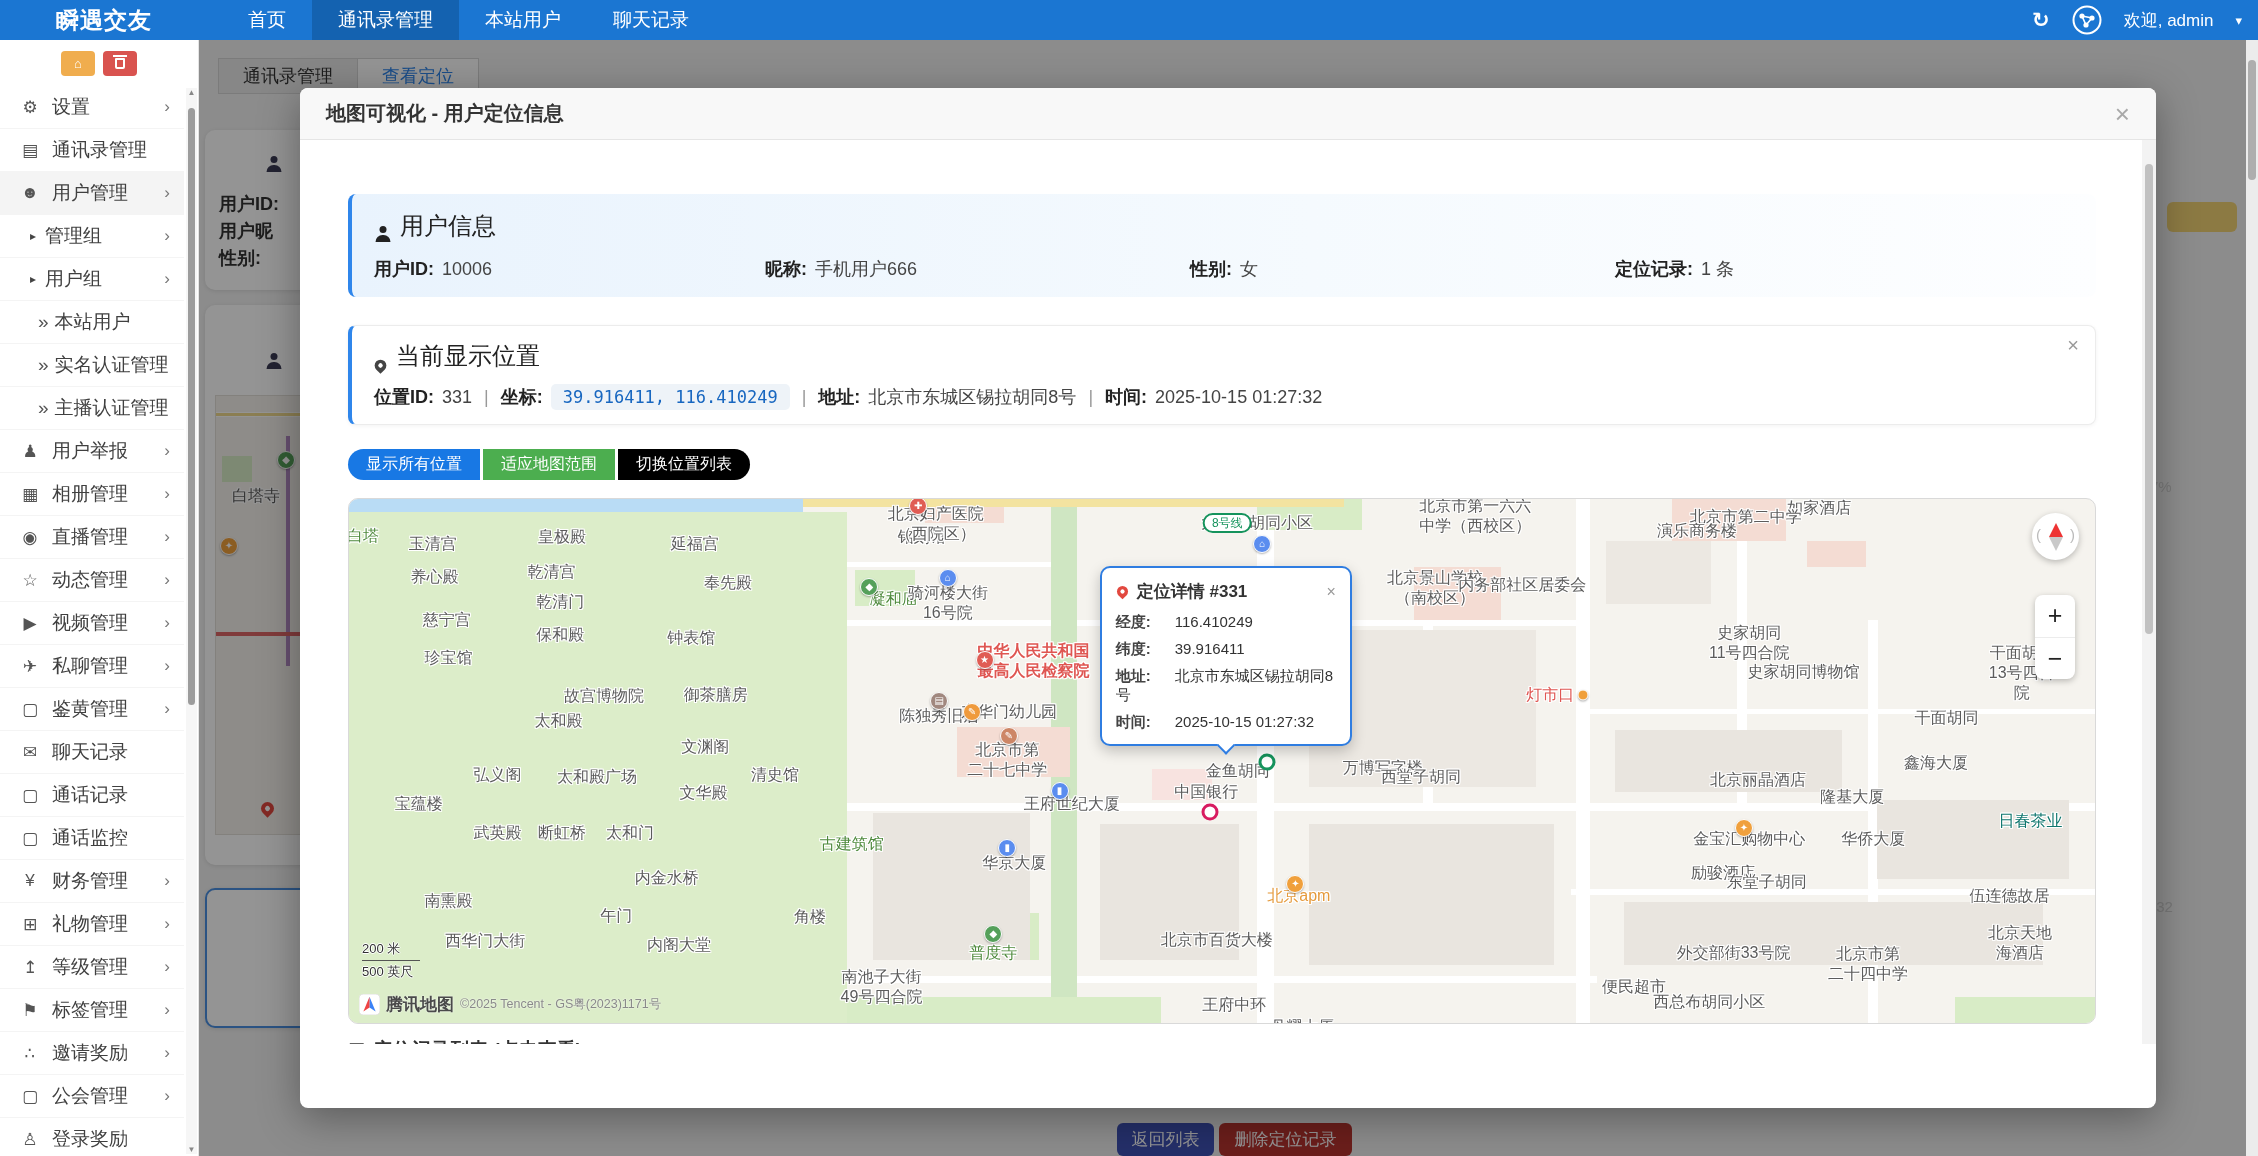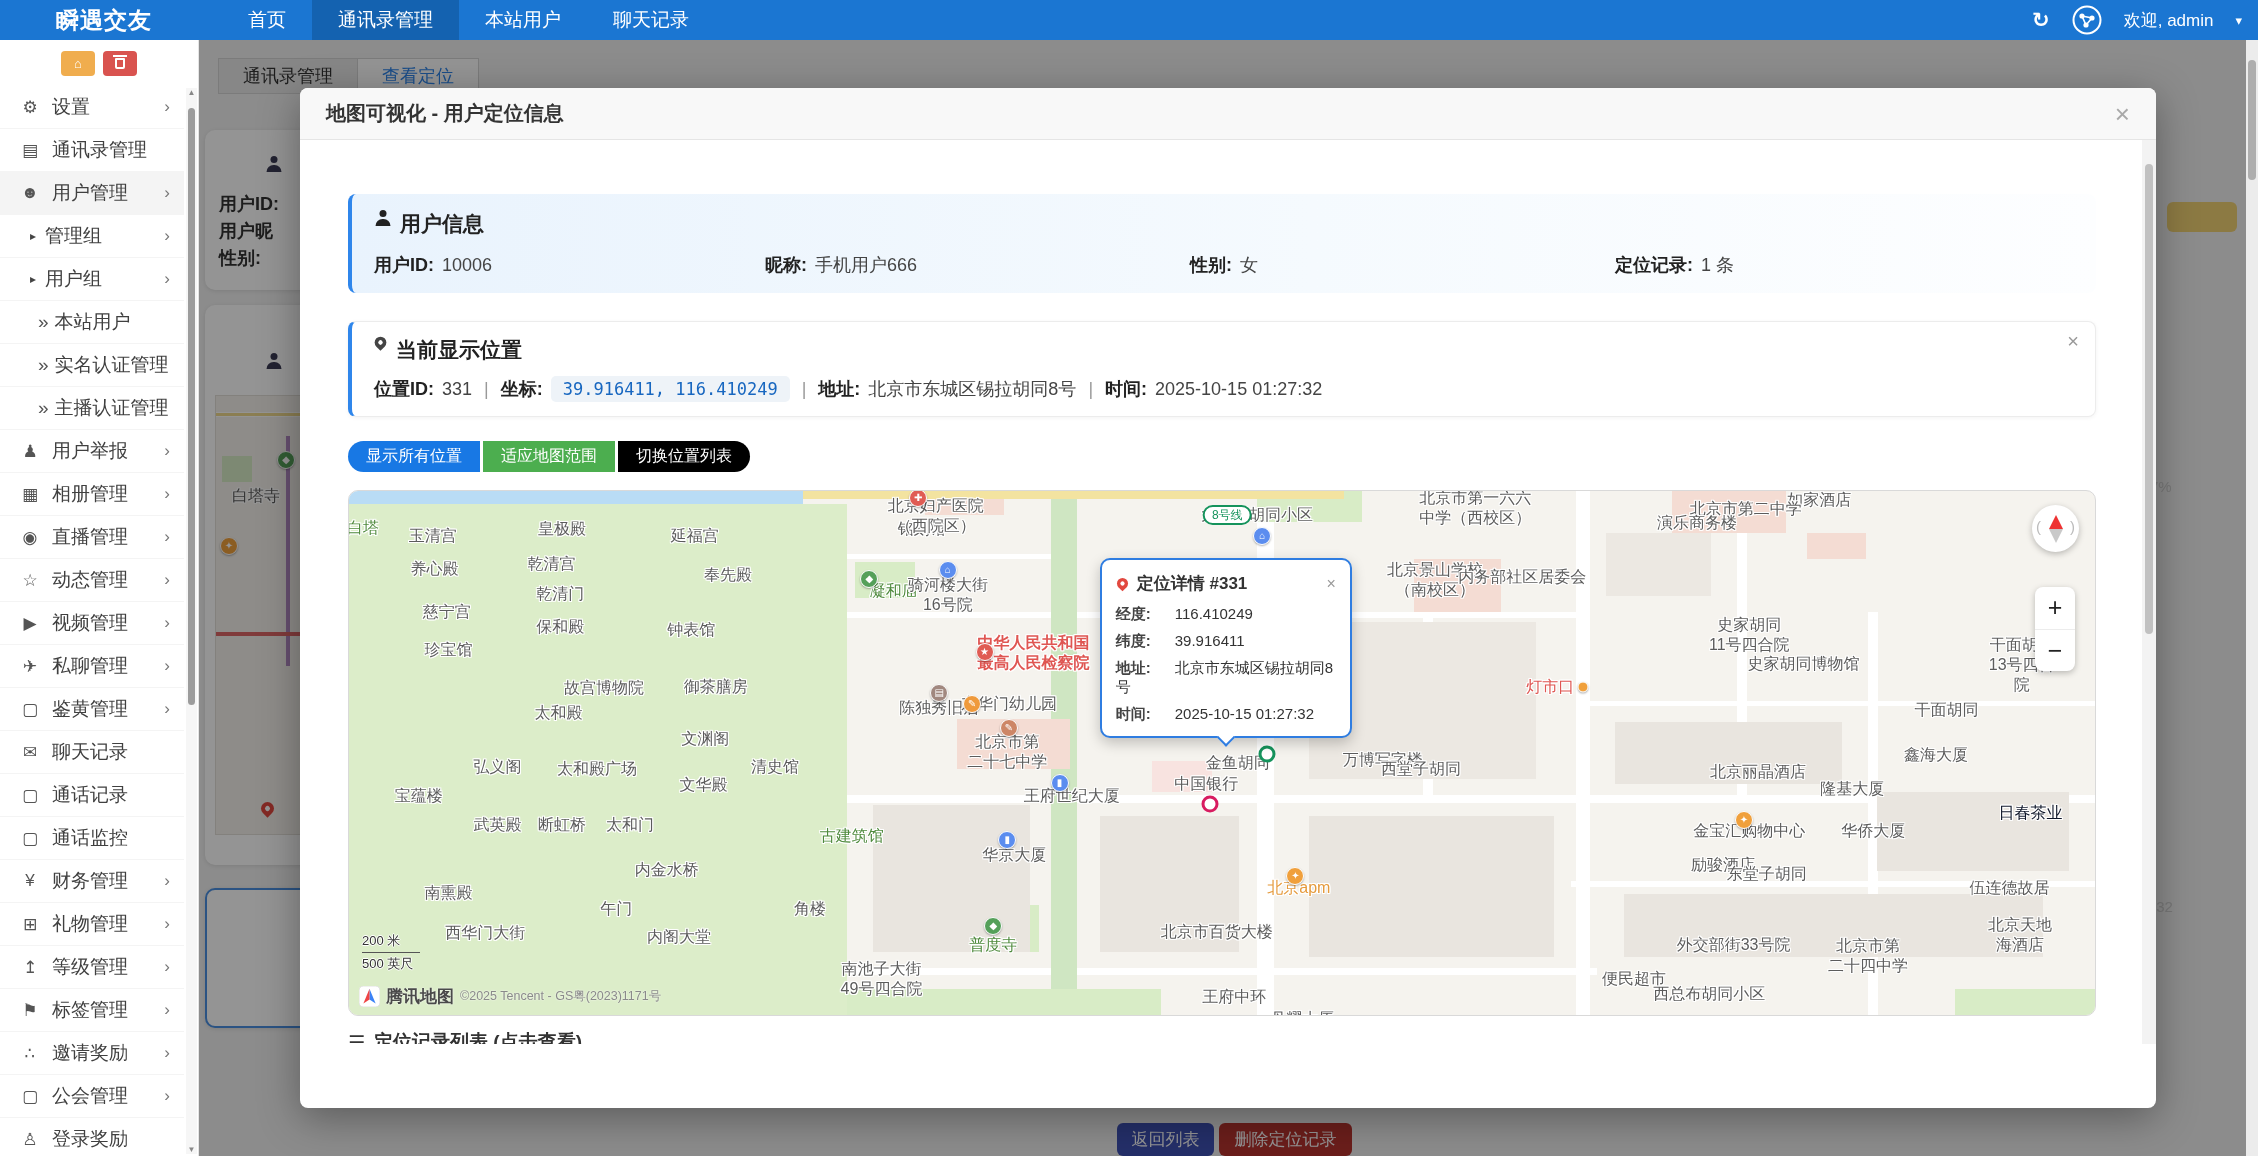--- a/index.html
+++ b/index.html
@@ -70,21 +70,21 @@
   .person { display:inline-block; width:17px; height:16px; position:relative; }
   .person:before { content:""; position:absolute; top:0; left:50%; transform:translateX(-50%); width:7px; height:7px; border-radius:50%; background:currentColor; }
   .person:after { content:""; position:absolute; bottom:0; left:50%; transform:translateX(-50%); width:15px; height:7px; border-radius:8px 8px 0 0; background:currentColor; }
 
   .pin { display:inline-block; width:13px; height:13px; background:currentColor; border-radius:50% 50% 50% 0;
     transform:rotate(-45deg); position:relative; }
   .pin:after { content:""; position:absolute; width:5px; height:5px; border-radius:50%; background:#fff; top:4px; left:4px; }
 
   .card-user { background:linear-gradient(90deg,#e9f3fd 0%,#f5fafe 55%,#fdfeff 100%); border-left:4px solid #2f86eb;
     border-radius:8px; padding:16px 22px; margin-bottom:28px; }
-  .card-title { display:flex; align-items:flex-start; gap:9px; font-size:21px; font-weight:bold; color:#222; }
+  .card-title { display:flex; align-items:flex-end; gap:9px; font-size:24px; font-weight:normal; color:#222; }
   .fields { display:grid; grid-template-columns:23% 25% 25% 27%; margin-top:15px; font-size:18px; }
   .fields .lbl { font-weight:bold; color:#222; margin-right:8px; }
   .fields .val { color:#444; }
 
   .card-pos { background:#fff; border:1px solid #ececec; border-left:4px solid #2f86eb; border-radius:8px;
     padding:14px 22px; position:relative; box-shadow:0 1px 4px rgba(0,0,0,.05); }
   .card-pos .x { position:absolute; right:16px; top:8px; color:#999; font-size:20px; cursor:pointer; }
   .pos-detail { margin-top:12px; font-size:18px; color:#444; display:flex; align-items:center; flex-wrap:wrap; }
   .pos-detail b { color:#222; margin-right:8px; }
   .pos-detail .sep { color:#999; margin:0 12px; }
@@ -503,21 +503,21 @@
         <span class="map-label" style="left: 20.4%; top: 47.3%;">文渊阁</span>
         <span class="map-label" style="left: 8.5%; top: 52.7%;">弘义阁</span>
         <span class="map-label" style="left: 14.2%; top: 53%;">太和殿广场</span>
         <span class="map-label" style="left: 24.4%; top: 52.7%;">清史馆</span>
         <span class="map-label" style="left: 20.3%; top: 56.2%;">文华殿</span>
         <span class="map-label" style="left: 4%; top: 58.2%;">宝蕴楼</span>
         <span class="map-label" style="left: 8.5%; top: 63.7%;">武英殿</span>
         <span class="map-label" style="left: 12.2%; top: 63.7%;">断虹桥</span>
         <span class="map-label" style="left: 16.1%; top: 63.7%;">太和门</span>
         <span class="map-label" style="left: 18.2%; top: 72.4%;">内金水桥</span>
-        <span class="map-label" style="left: 15.3%; top: 79.8%;">午门</span>
+        <span class="map-label" style="left: 15.3%; top: 79.8%; font-family: Liberation Mono, monospace;">午门</span>
         <span class="map-label" style="left: 18.9%; top: 85.2%;">内阁大堂</span>
         <span class="map-label" style="left: 26.4%; top: 79.8%;">角楼</span>
         <span class="map-label" style="left: 5.7%; top: 76.8%;">南熏殿</span>
         <span class="map-label" style="left: 7.8%; top: 84.4%;">西华门大街</span>
         <span class="map-label" style="left: 28.8%; top: 65.8%; color: rgb(79, 138, 61);">古建筑馆</span>
         <span class="map-label" style="left: 36.9%; top: 86.6%; color: rgb(79, 138, 61);">普度寺</span>
         <span class="map-label" style="left: 30.5%; top: 93.2%;">南池子大街
 49号四合院</span>
         <span class="map-label" style="left: 33.6%; top: 4.8%;">北京妇产医院
 （西院区）</span>
@@ -553,21 +553,21 @@
         <span class="map-label" style="left: 80.2%; top: 27.5%;">史家胡同
 11号四合院</span>
         <span class="map-label" style="left: 83.3%; top: 33%;">史家胡同博物馆</span>
         <span class="map-label" style="left: 95.8%; top: 33.2%;">干面胡同
 13号四合院</span>
         <span class="map-label" style="left: 91.5%; top: 41.8%;">干面胡同</span>
         <span class="map-label" style="left: 90.9%; top: 50.3%;">鑫海大厦</span>
         <span class="map-label" style="left: 86.1%; top: 56.8%;">隆基大厦</span>
         <span class="map-label" style="left: 80.7%; top: 53.6%;">北京丽晶酒店</span>
         <span class="map-label" style="left: 87.3%; top: 64.8%;">华侨大厦</span>
-        <span class="map-label" style="left: 96.3%; top: 61.5%; color: #0f172a; font-family: Liberation Serif, serif;">日春茶业</span>
+        <span class="map-label" style="left: 96.3%; top: 61.5%; color: #0f766e; font-family: Liberation Serif, serif;">日春茶业</span>
         <span class="map-label" style="left: 80.2%; top: 64.8%;">金宝汇购物中心</span>
         <span class="map-label" style="left: 78.7%; top: 71.3%;">励骏酒店</span>
         <span class="map-label" style="left: 81.2%; top: 73%;">东堂子胡同</span>
         <span class="map-label" style="left: 95.1%; top: 75.7%;">伍连德故居</span>
         <span class="map-label" style="left: 79.3%; top: 86.6%;">外交部街33号院</span>
         <span class="map-label" style="left: 73.6%; top: 93.2%;">便民超市</span>
         <span class="map-label" style="left: 87%; top: 88.8%;">北京市第
 二十四中学</span>
         <span class="map-label" style="left: 95.7%; top: 84.7%;">北京天地海酒店</span>
         <span class="map-label" style="left: 77.9%; top: 95.9%;">西总布胡同小区</span>

